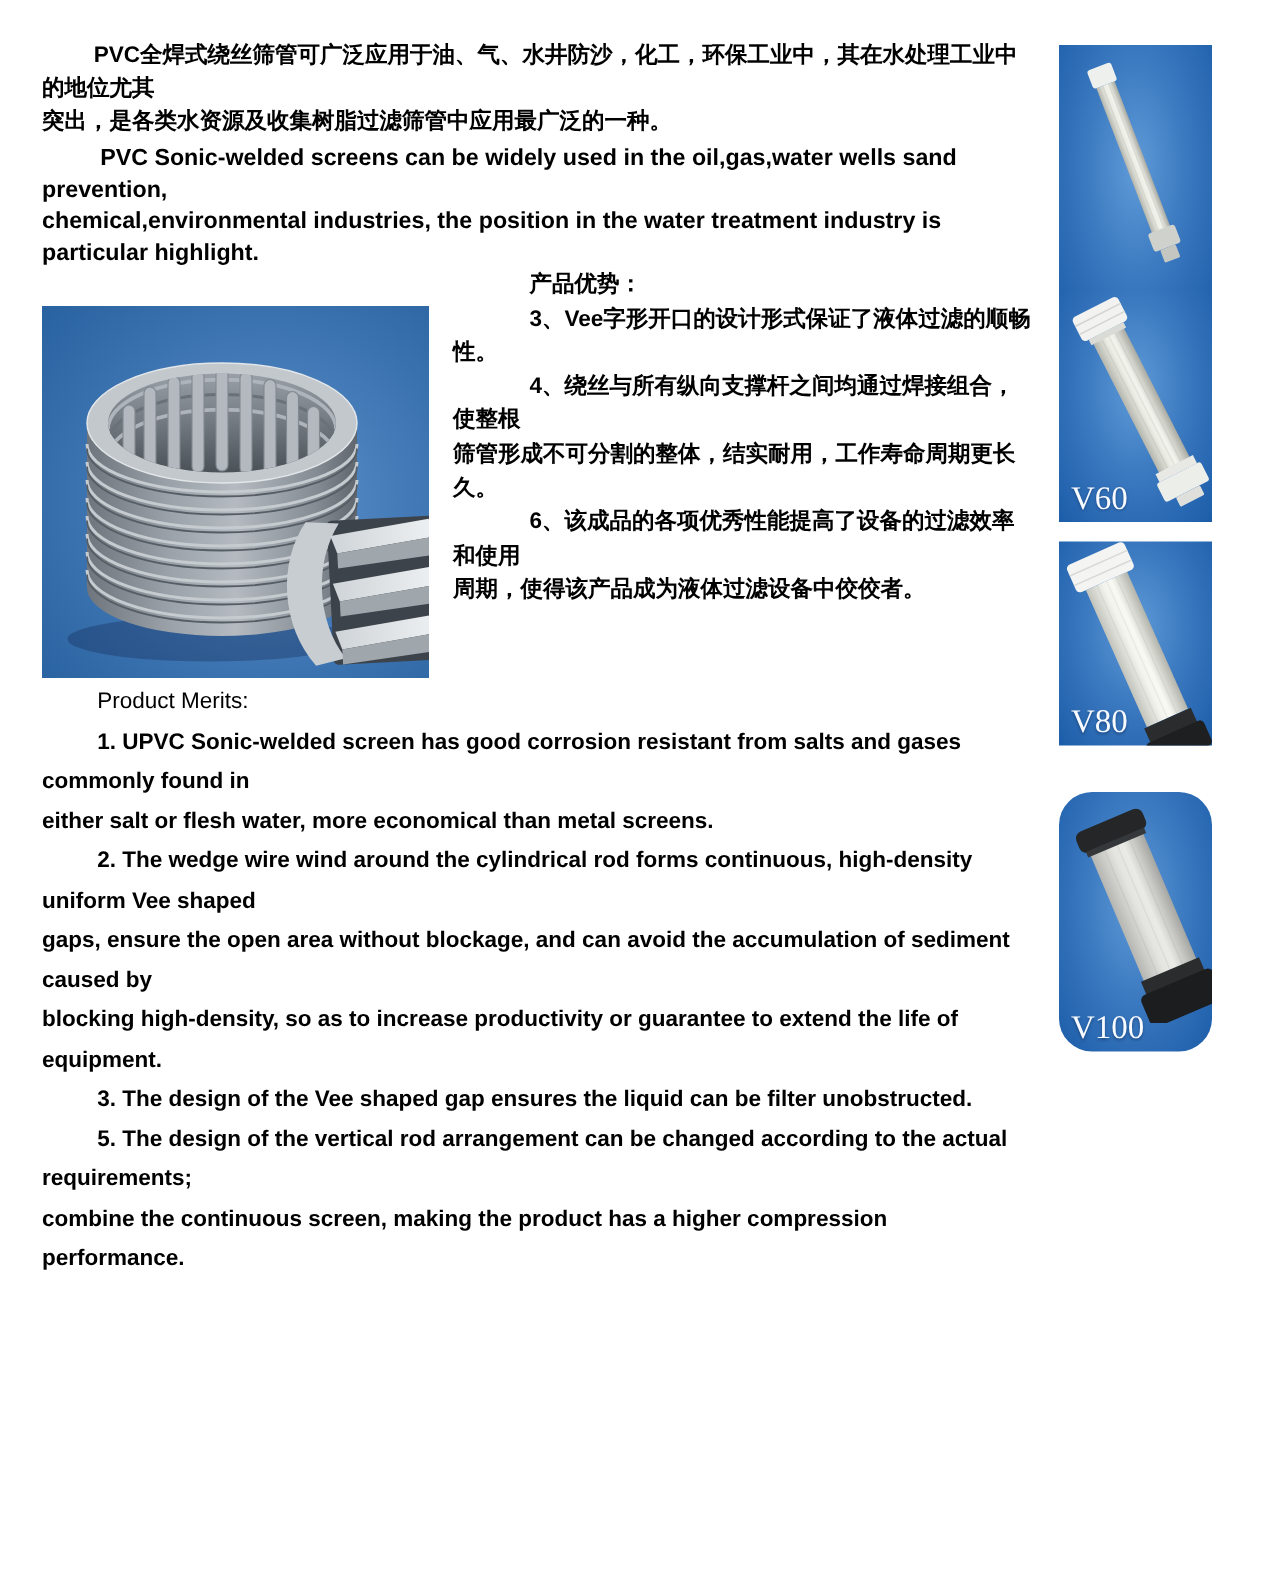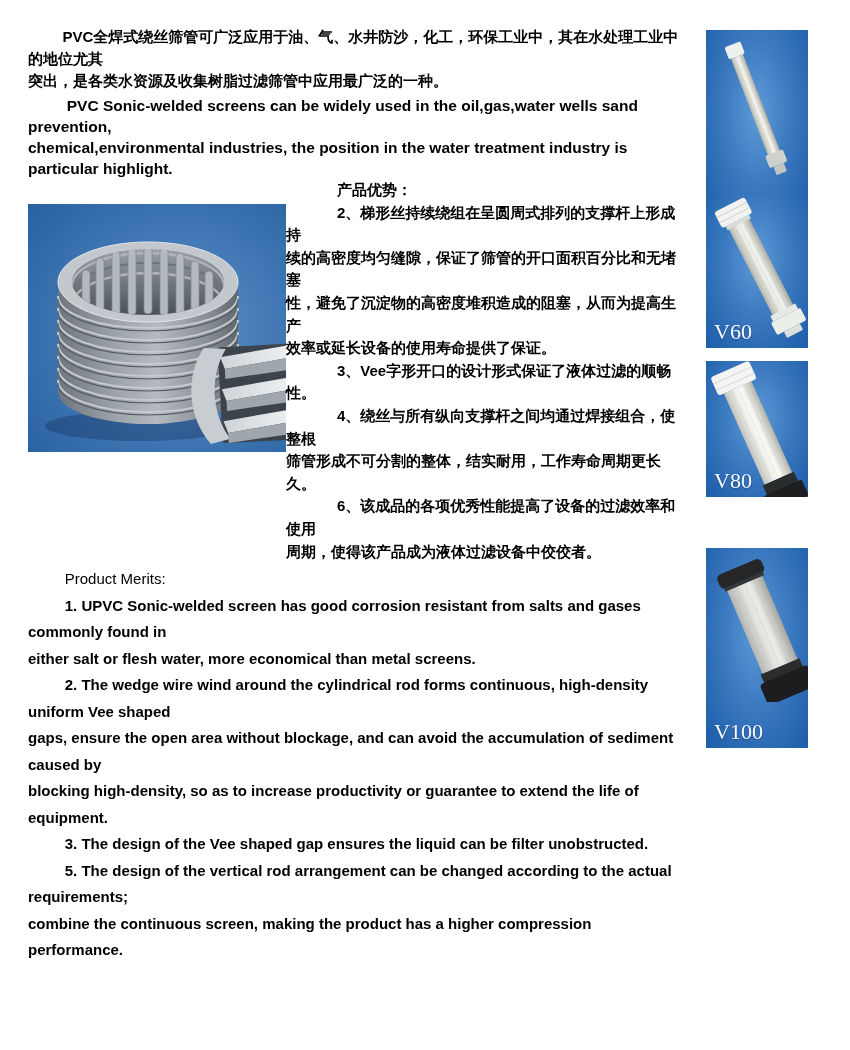--- a/index.html
+++ b/index.html
@@ -9,34 +9,34 @@
     -webkit-font-smoothing:antialiased;
   }
   .main{position:absolute;left:28px;top:26px;width:660px;}
   .pre{white-space:pre-line;font-weight:bold;}
   .zh{font-weight:bold;}
   .intro-zh{margin:0;font-size:15px;line-height:22px;text-indent:2.3em;}
   .intro-en{margin:3px 0 0 0;font-size:15.5px;line-height:21px;text-indent:2.5em;}
   .product-section{display:flex;margin-top:0;}
   .main-image{width:258px;height:248px;margin-top:25px;flex:none;}
   .main-image svg{display:block;}
-  .advantages{flex:1;margin-left:0;}
+  .advantages{flex:1;margin-left:16px;}
   .adv-p{margin:0;font-size:15px;line-height:22.6px;text-indent:3.4em;}
   .merits{margin-top:3px;}
   .merit-p{margin:0;font-size:15px;line-height:26.5px;text-indent:2.45em;}
 
   .card{
     position:absolute;left:706px;width:102px;overflow:hidden;
     background:radial-gradient(ellipse at 50% 42%, #5f9bd8 0%, #3a78bf 48%, #1c5da9 100%);
   }
   .card svg{display:block;position:absolute;left:0;top:0;}
   #card-v42{top:30px;height:194px;}
   #card-v60{top:193px;height:155px;text-align:center;}
   #card-v80{top:361px;height:136px;}
-  #card-v100{top:548px;height:200px;}
+  #card-v100{top:528px;height:173px;border-radius:22px;}
   .card-label{
     position:absolute;left:8px;bottom:5px;color:#f7faff;
     font-family:"Liberation Serif",serif;font-size:22px;line-height:1;
     text-shadow:0 1px 2px rgba(0,0,30,.35);
   }
 </style>
 </head>
 <body>
 
 <div class="main">
@@ -125,24 +125,20 @@
           <polygon points="52,38 118,30 122,42 56,50" fill="url(#wedgeGrad)"></polygon>
           <polygon points="56,50 122,42 122,54 56,60" fill="#9fa6ac"></polygon>
           <polygon points="52,70 118,62 122,74 56,82" fill="url(#wedgeGrad)"></polygon>
           <polygon points="56,82 122,74 122,86 56,92" fill="#9fa6ac"></polygon>
         </g>
       </svg>
     </div>
 
     <div class="advantages">
       <p class="adv-p zh">产品优势：</p>
-      <p class="adv-p zh pre">2、梯形丝持续绕组在呈圆周式排列的支撑杆上形成持
-续的高密度均匀缝隙，保证了筛管的开口面积百分比和无堵塞
-性，避免了沉淀物的高密度堆积造成的阻塞，从而为提高生产
-效率或延长设备的使用寿命提供了保证。</p>
       <p class="adv-p zh pre">3、Vee字形开口的设计形式保证了液体过滤的顺畅性。</p>
       <p class="adv-p zh pre">4、绕丝与所有纵向支撑杆之间均通过焊接组合，使整根
 筛管形成不可分割的整体，结实耐用，工作寿命周期更长久。</p>
       <p class="adv-p zh pre">6、该成品的各项优秀性能提高了设备的过滤效率和使用
 周期，使得该产品成为液体过滤设备中佼佼者。</p>
     </div>
   </div>
 
   <div class="merits">
     <p class="merit-p">Product Merits:</p>

